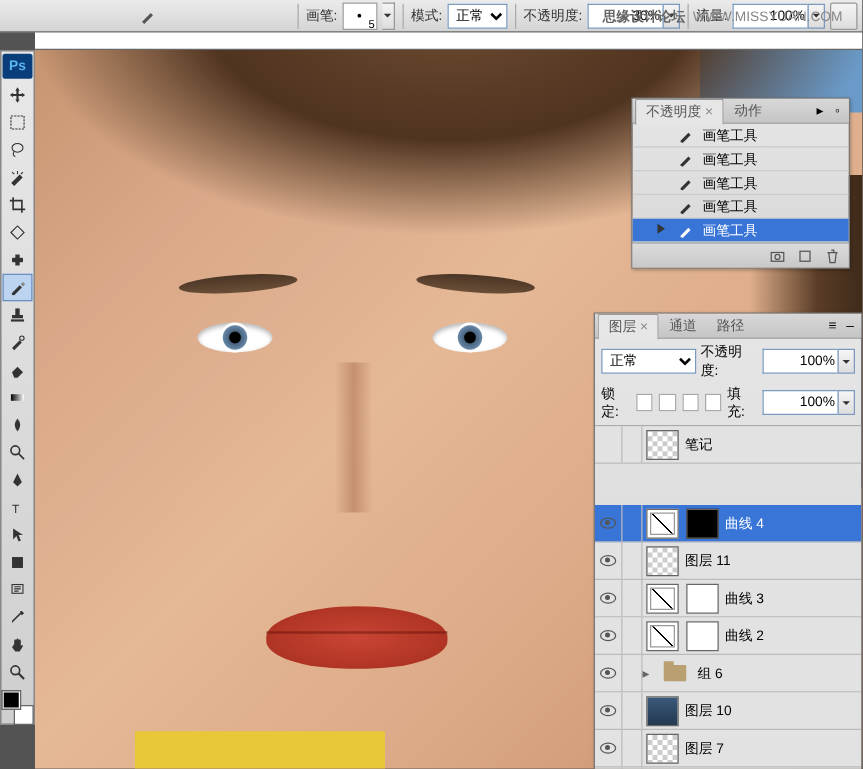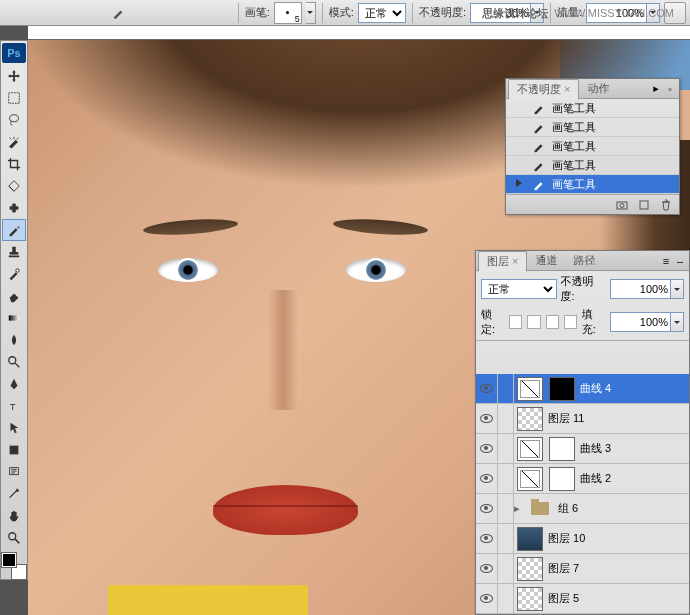--- a/index.html
+++ b/index.html
@@ -51,21 +51,21 @@
 .panel{position:absolute;background:linear-gradient(#e6e6e6,#d6d6d6);border:1px solid #777;box-shadow:1px 1px 3px rgba(0,0,0,0.3);}
 .panel-tabs{height:20px;background:linear-gradient(#d8d8d8,#c5c5c5);display:flex;align-items:center;padding:0 2px;border-bottom:1px solid #999;}
 .tab{padding:2px 8px;color:#555;cursor:pointer;position:relative;}
 .tab.active{background:#e6e6e6;border:1px solid #999;border-bottom:1px solid #e6e6e6;margin-bottom:-1px;border-radius:2px 2px 0 0;}
 .tab .x{margin-left:3px;color:#888;}
 .panel-menu{margin-left:auto;width:14px;text-align:center;cursor:pointer;}
 .panel-close{width:14px;text-align:center;cursor:pointer;}
 
 .history-panel{top:52px;right:10px;width:175px;}
 .hist-list{max-height:110px;overflow:hidden;}
-.hist-row{height:19px;display:flex;align-items:center;padding:0 8px;border-bottom:1px solid #ccc;gap:6px;cursor:pointer;}
+.hist-row{height:19px;display:flex;align-items:center;padding:0 18px;border-bottom:1px solid #ccc;gap:6px;cursor:pointer;}
 .hist-row.sel{background:#3875d7;color:#fff;}
 .hist-marker{width:12px;height:12px;}
 .hist-marker.active::after{content:"";display:block;border:4px solid transparent;border-left:6px solid #333;margin:1px 0 0 2px;}
 .hist-icon{width:14px;height:14px;}
 .panel-footer{height:20px;background:linear-gradient(#dcdcdc,#c8c8c8);border-top:1px solid #aaa;display:flex;align-items:center;justify-content:flex-end;gap:8px;padding:0 6px;}
 .footer-btn{width:14px;height:14px;cursor:pointer;display:flex;align-items:center;justify-content:center;}
 
 .layers-panel{top:224px;right:0;width:215px;bottom:0;}
 .layers-opts{padding:3px 5px;display:flex;flex-direction:column;gap:3px;border-bottom:1px solid #aaa;}
 .layers-opts-row{display:flex;align-items:center;gap:4px;}
@@ -363,20 +363,26 @@
         <div class="lock-ico"></div>
         <div class="lock-ico"></div>
         <span style="margin-left:auto">填充:</span>
         <div class="pct-box">
             <input type="text" value="100%" style="">
             <div class="pct-arrow"></div>
           </div>
       </div>
     </div>
     <div class="layer-list" id="layer-list">
+        <div class="layer-row">
+          <div class="vis-col"></div>
+          <div class="link-col"></div>
+          <div class="thumb checker"></div>
+          <span class="layer-name">笔记</span>
+        </div>
         <div class="layer-row sel">
           <div class="vis-col">
             <div class="eye-ico"></div>
           </div>
           <div class="link-col"></div>
           <div class="thumb curves"></div>
           <div class="thumb mask"></div>
           <span class="layer-name">曲线 4</span>
         </div>
         <div class="layer-row">

